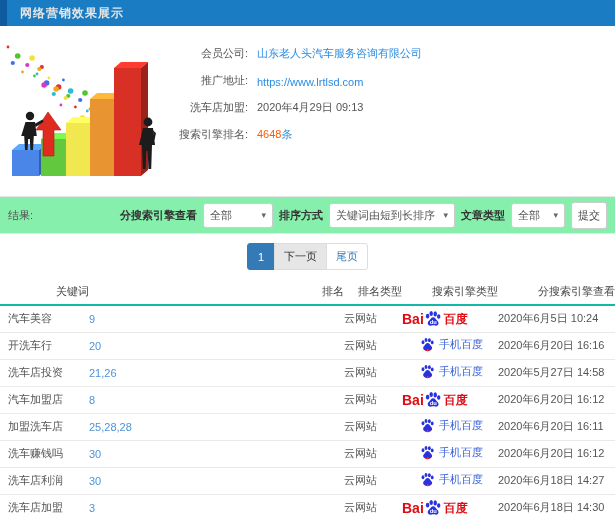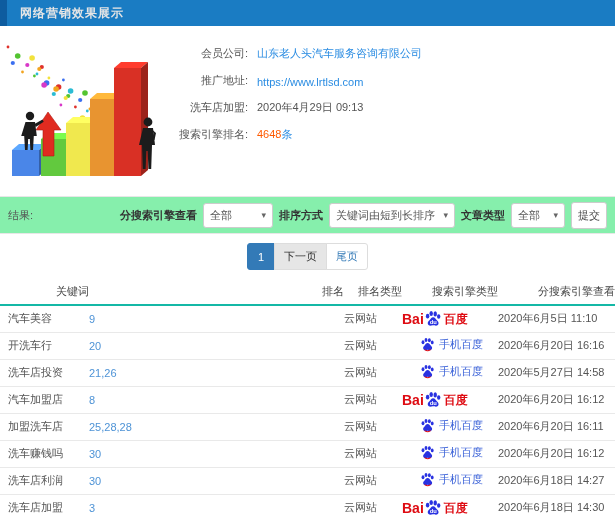--- a/index.html
+++ b/index.html
@@ -242,21 +242,21 @@
                   <ellipse cx="5" cy="8.6" rx="2.4" ry="3.3"></ellipse>
                   <ellipse cx="10" cy="5" rx="2.4" ry="3.5"></ellipse>
                   <ellipse cx="15.6" cy="5.4" rx="2.4" ry="3.5"></ellipse>
                   <ellipse cx="20.4" cy="9" rx="2.3" ry="3.1"></ellipse>
                   <path d="M12.7 10c-2.6 0-3.3 2.3-5.1 4.1-1.7 1.7-2.4 2.6-2.4 4.3 0 2.1 1.7 3.5 3.8 3.5 1.6 0 2.4-.6 3.7-.6s2.2.6 3.9.6c2.1 0 3.6-1.5 3.6-3.5 0-1.7-.8-2.6-2.3-4.2-1.9-2-2.6-4.2-5.2-4.2z"></path>
                 </g>
                 <text x="12.7" y="19.5" font-size="8" fill="#fff" text-anchor="middle" font-weight="bold" font-family="Liberation Sans,DejaVu Sans,sans-serif">du</text>
               </svg>
               <span class="bd-cn">百度</span>
             </span></td>
-          <td>2020年6月5日 11:10</td>
+          <td>2020年6月5日 10:24</td>
         </tr>
         <tr>
           <td class="col-pad">开洗车行</td>
           <td class="rank"><a>20</a></td>
           <td>云网站</td>
           <td><span class="bd-mobile">
               <svg class="paw" width="15" height="15" viewBox="0 0 25 25">
                 <g fill="#2932e1">
                   <ellipse cx="5" cy="8.6" rx="2.4" ry="3.3"></ellipse>
                   <ellipse cx="10" cy="5" rx="2.4" ry="3.5"></ellipse>

